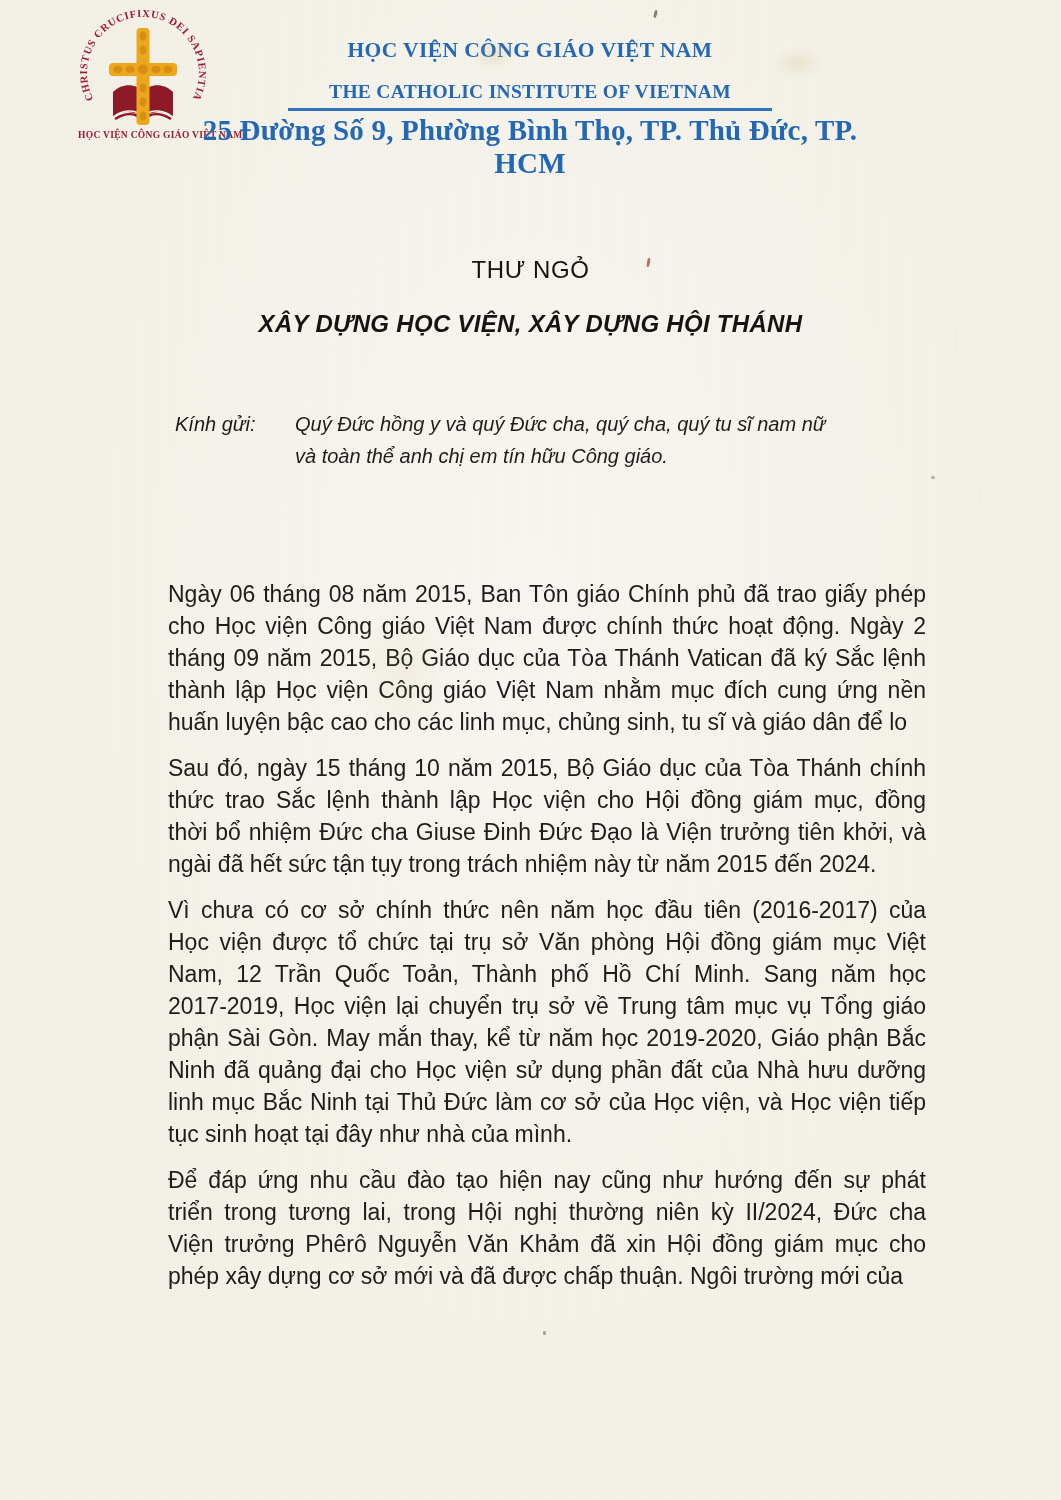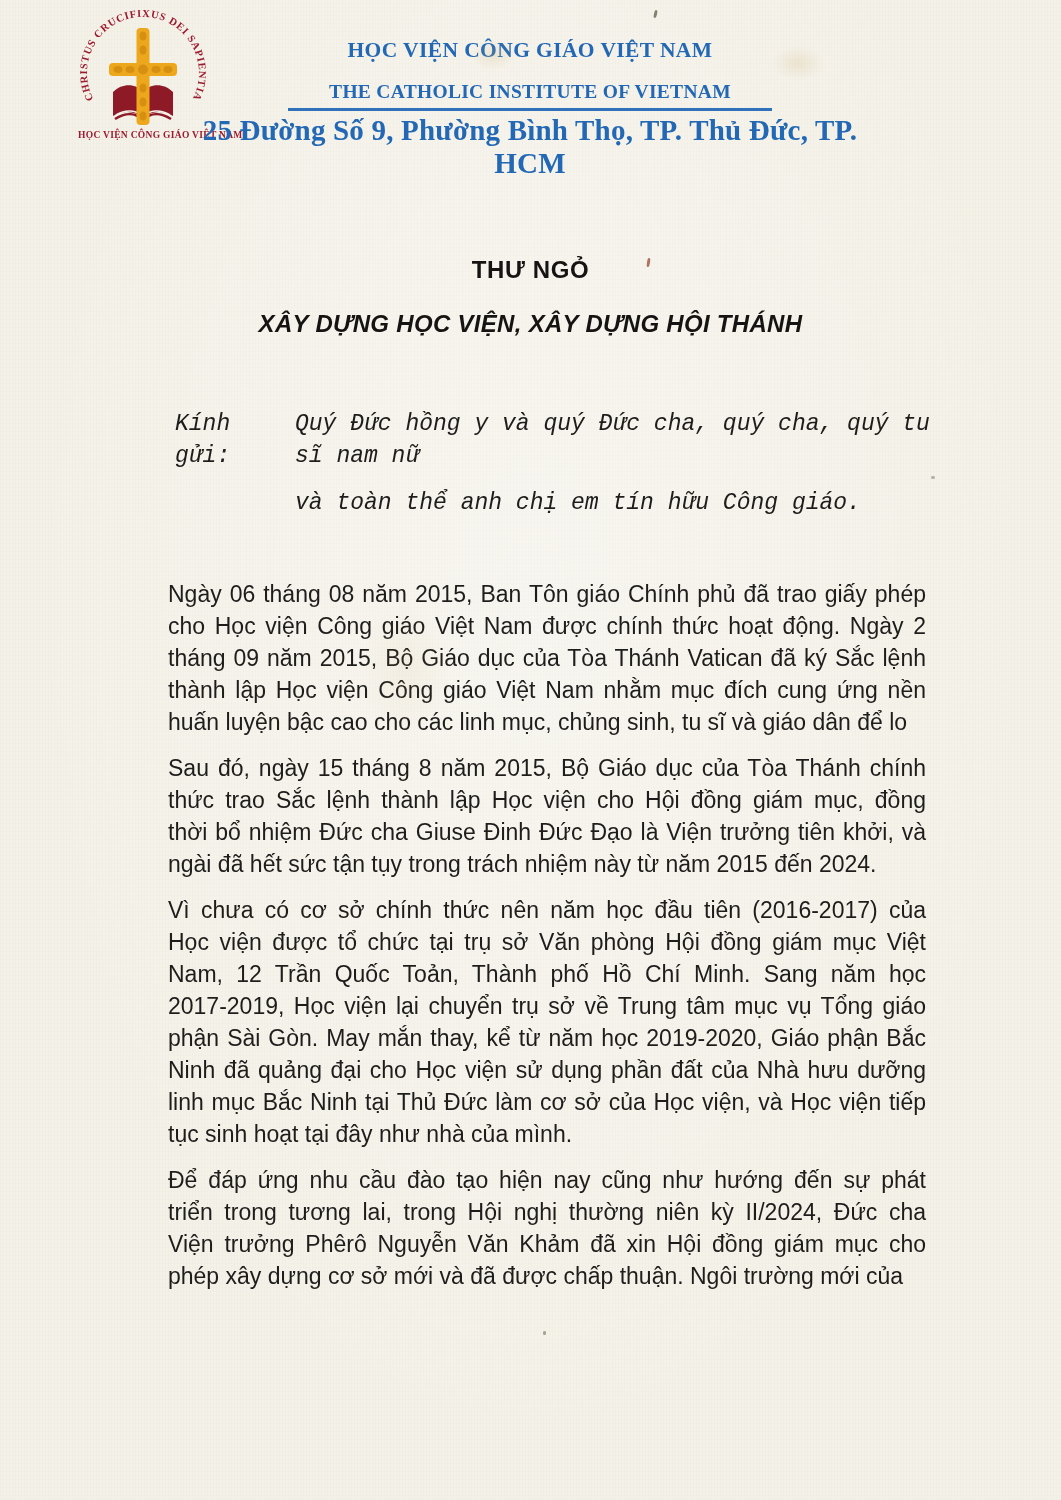--- a/index.html
+++ b/index.html
@@ -30,31 +30,31 @@
     font-family:"Liberation Serif","DejaVu Serif",serif;color:#2368b4;
   }
   .org-vi{font-size:21.5px;font-weight:bold;letter-spacing:.4px;}
   .org-en{font-size:19.5px;font-weight:bold;letter-spacing:.3px;margin-top:18px;}
   .head-rule{width:484px;height:2.5px;background:#2f72bb;margin:5px auto 3px auto;}
   .head-address{font-size:29px;font-weight:bold;letter-spacing:.2px;}
   .head-contact{font-size:22px;font-style:italic;margin-top:5px;margin-left:30px;}
   
   .title{
     position:absolute;top:256px;left:0;width:100%;text-align:center;
-    font-size:24px;font-weight:bold;letter-spacing:.6px;color:#161412;
+    font-size:24px;font-weight:normal;letter-spacing:.6px;color:#161412;
   }
   .subtitle{
     position:absolute;top:310px;left:0;width:100%;text-align:center;
     font-size:24px;font-weight:bold;font-style:italic;letter-spacing:.3px;color:#161412;
   }
   
   .salutation{
     position:absolute;left:175px;top:408px;width:770px;
-    display:grid;grid-template-columns:120px 1fr;row-gap:15px;
-    font-style:italic;font-size:23px;line-height:32px;color:#1e1d1b;font-family:Liberation Mono, monospace;
+    display:grid;grid-template-columns:120px 1fr;
+    font-style:italic;font-size:20px;line-height:32px;color:#1e1d1b;
   }
   
   .body{
     position:absolute;left:168px;top:578px;width:758px;
     font-size:23px;line-height:32px;color:#1e1d1b;
   }
   .para{margin:0 0 14px 0;}
   .para .line{text-align:justify;text-align-last:justify;white-space:nowrap;}
   .para .line:last-child{text-align-last:left;}
   
@@ -131,21 +131,21 @@
 
   <div class="body">
       <div class="para">
         <div class="line">Ngày 06 tháng 08 năm 2015, Ban Tôn giáo Chính phủ đã trao giấy phép</div>
         <div class="line">cho Học viện Công giáo Việt Nam được chính thức hoạt động. Ngày 2</div>
         <div class="line">tháng 09 năm 2015, Bộ Giáo dục của Tòa Thánh Vatican đã ký Sắc lệnh</div>
         <div class="line">thành lập Học viện Công giáo Việt Nam nhằm mục đích cung ứng nền</div>
         <div class="line">huấn luyện bậc cao cho các linh mục, chủng sinh, tu sĩ và giáo dân để lo</div>
       </div>
       <div class="para">
-        <div class="line">Sau đó, ngày 15 tháng 8 năm 2015, Bộ Giáo dục của Tòa Thánh chính</div>
+        <div class="line">Sau đó, ngày 15 tháng 10 năm 2015, Bộ Giáo dục của Tòa Thánh chính</div>
         <div class="line">thức trao Sắc lệnh thành lập Học viện cho Hội đồng giám mục, đồng</div>
         <div class="line">thời bổ nhiệm Đức cha Giuse Đinh Đức Đạo là Viện trưởng tiên khởi, và</div>
         <div class="line">ngài đã hết sức tận tụy trong trách nhiệm này từ năm 2015 đến 2024.</div>
       </div>
       <div class="para">
         <div class="line">Vì chưa có cơ sở chính thức nên năm học đầu tiên (2016-2017) của</div>
         <div class="line">Học viện được tổ chức tại trụ sở Văn phòng Hội đồng giám mục Việt</div>
         <div class="line">Nam, 12 Trần Quốc Toản, Thành phố Hồ Chí Minh. Sang năm học</div>
         <div class="line">2017-2019, Học viện lại chuyển trụ sở về Trung tâm mục vụ Tổng giáo</div>
         <div class="line">phận Sài Gòn. May mắn thay, kể từ năm học 2019-2020, Giáo phận Bắc</div>

